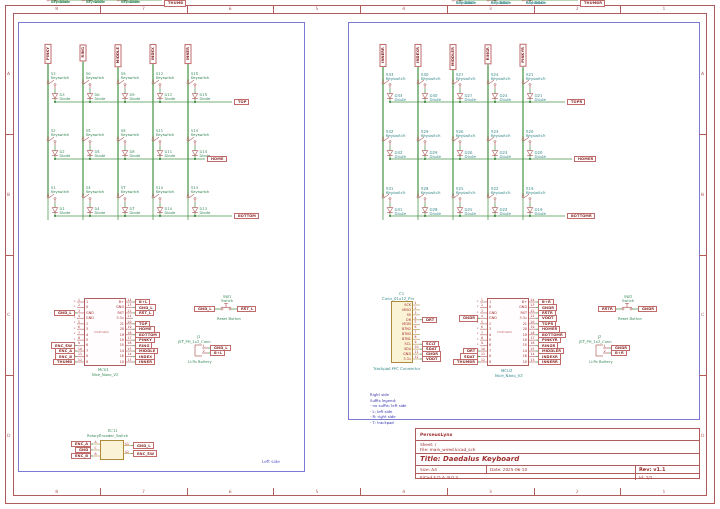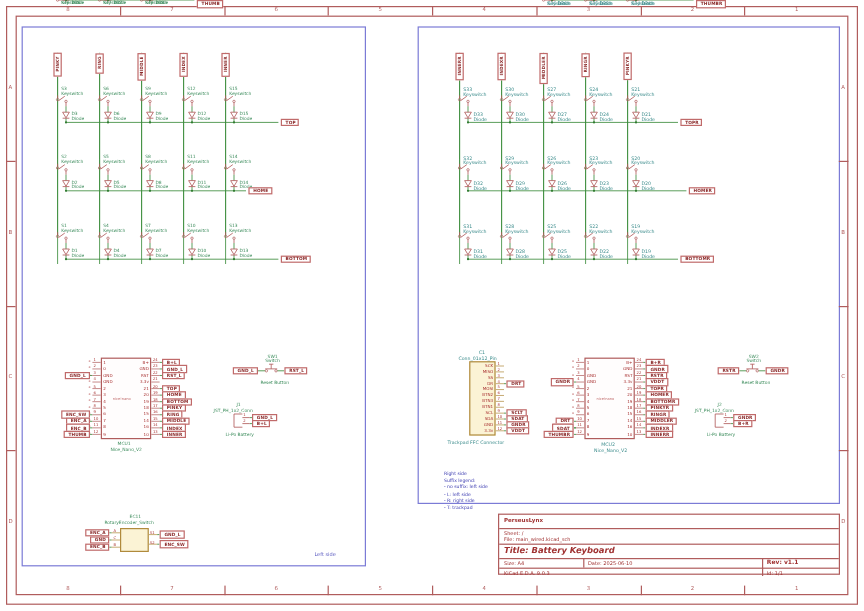--- a/index.html
+++ b/index.html
@@ -1174,21 +1174,21 @@
     <div class="tbline" style="left:0;top:11px;width:100%;height:1px;"></div>
     <div class="tbline" style="left:0;top:24px;width:100%;height:1px;"></div>
     <div class="tbline" style="left:0;top:36px;width:100%;height:1px;"></div>
     <div class="tbline" style="left:0;top:44px;width:100%;height:1px;"></div>
     <div class="tbline" style="left:70px;top:36px;width:1px;height:8px;"></div>
     <div class="tbline" style="left:219px;top:36px;width:1px;height:15px;"></div>
 
     <div class="tbtxt comp" style="left:4px;top:3px;">PerseusLynx</div>
     <div class="tbtxt" style="left:4px;top:12.5px;">Sheet: /</div>
     <div class="tbtxt" style="left:4px;top:18px;">File: main_wired.kicad_sch</div>
-    <div class="tbtxt big" style="left:4px;top:25.5px;">Title: Battery Keyboard</div>
+    <div class="tbtxt big" style="left:4px;top:25.5px;">Title: Daedalus Keyboard</div>
     <div class="tbtxt" style="left:4px;top:37.5px;">Size: A4</div>
     <div class="tbtxt" style="left:74px;top:37.5px;">Date: 2025-06-10</div>
     <div class="tbtxt" style="left:4px;top:45.5px;">KiCad E.D.A. 9.0.3</div>
     <div class="tbtxt bold" style="left:223px;top:37px;">Rev: v1.1</div>
     <div class="tbtxt" style="left:223px;top:45.5px;">Id: 1/1</div>
   </div>
 
 </div>
 
 </body></html>

